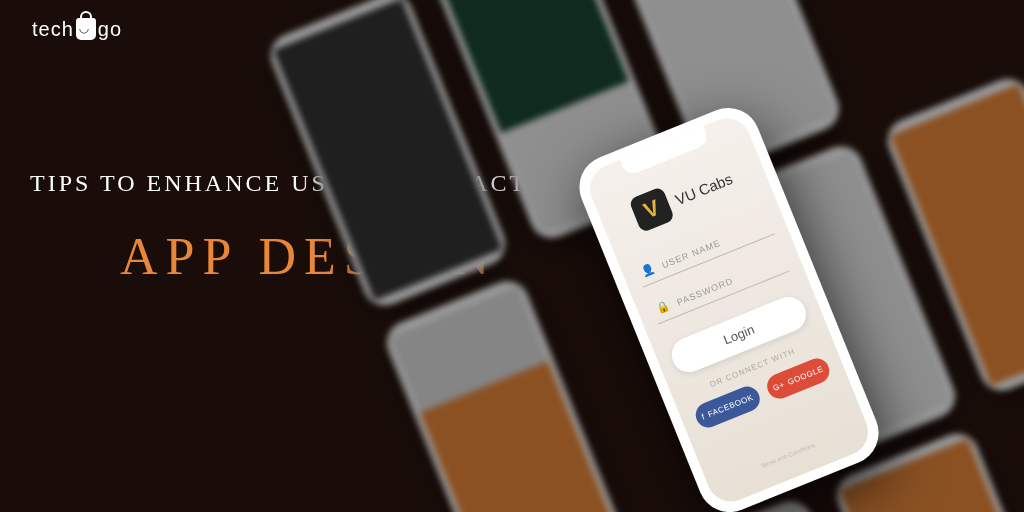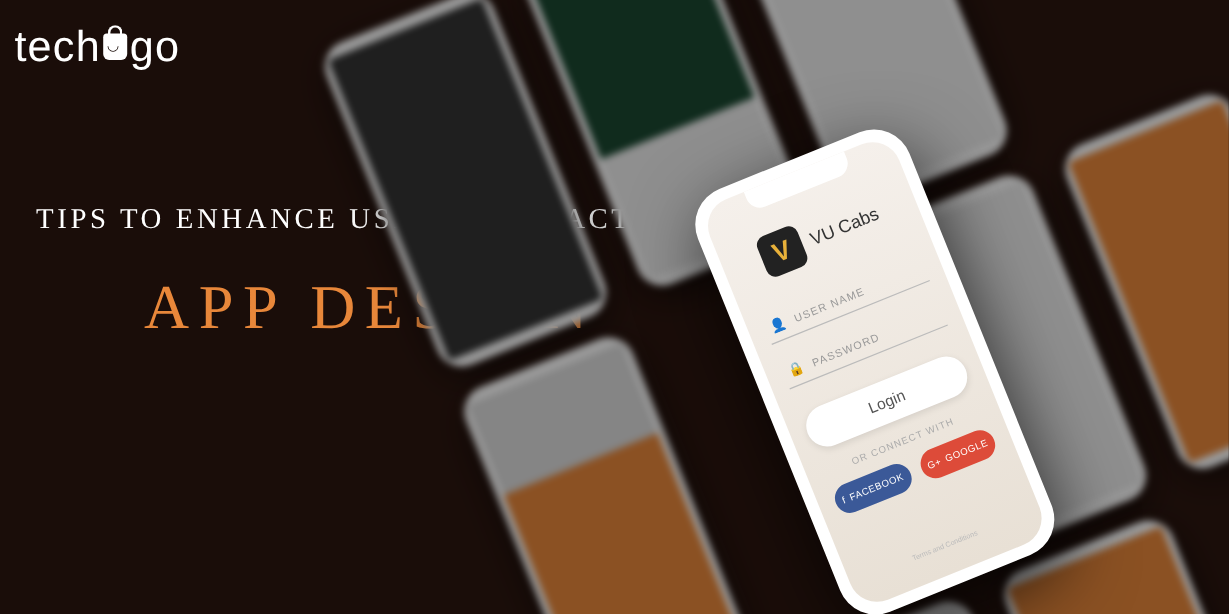--- a/index.html
+++ b/index.html
@@ -1,17 +1,17 @@
 <!DOCTYPE html>
 <html><head>
 <meta charset="utf-8">
 <style>
 *{margin:0;padding:0;box-sizing:border-box}
 body{width:1024px;height:512px;background:#1a0d09;font-family:sans-serif;overflow:hidden;position:relative}
-.logo{position:absolute;top:18px;left:12px;color:#fff;font-size:36px;font-weight:500;letter-spacing:1px;display:flex;align-items:center}
+.logo{position:absolute;top:18px;left:32px;color:#fff;font-size:20px;font-weight:500;letter-spacing:1px;display:flex;}
 .logo .bag{display:inline-block;width:20px;height:22px;background:#fff;border-radius:3px 3px 5px 5px;position:relative;margin:0 2px}
 .logo .bag::before{content:"";position:absolute;top:-7px;left:4px;width:8px;height:8px;border:2px solid #fff;border-bottom:none;border-radius:6px 6px 0 0}
 .logo .bag::after{content:"◡";position:absolute;top:3px;left:3px;color:#1a0d09;font-size:12px}
 .textblock{position:absolute;left:30px;top:170px}
 .subtitle{color:#fff;font-size:24px;letter-spacing:3px;font-weight:400;font-family:Georgia,serif}
 .title{color:#e8873a;font-size:52px;letter-spacing:8px;font-weight:400;margin-top:30px;margin-left:90px;font-family:Georgia,serif}
 .phones{position:absolute;right:-80px;top:-120px;width:720px;height:780px;transform:rotate(-22deg)}
 .phone{position:absolute;border-radius:26px;background:#2a1810;filter:blur(3px) brightness(0.6);box-shadow:0 8px 30px rgba(0,0,0,.6)}
 .phone-body{border-radius:22px;background:#fff;width:100%;height:100%;padding:10px 6px}
 .phone.p1{left:0;top:0;width:150px;height:290px}

